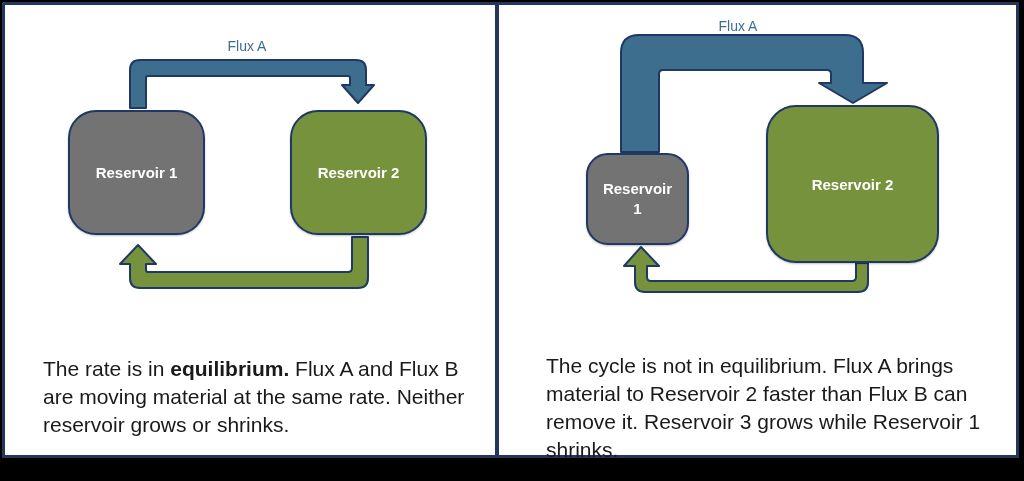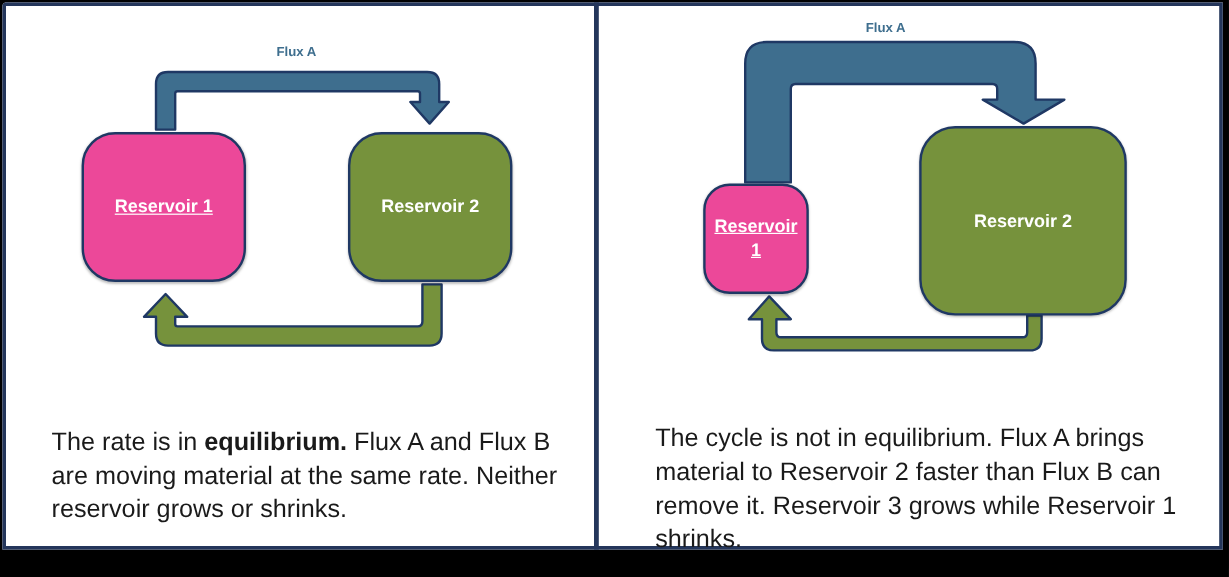--- a/index.html
+++ b/index.html
@@ -5,23 +5,23 @@
   html,body{margin:0;padding:0;background:#000;}
   body{font-family:"Liberation Sans",sans-serif;}
   .stage{position:relative;width:1024px;height:481px;background:#000;border-radius:10px;overflow:hidden;}
   .frame{position:absolute;left:2px;top:2px;width:1017px;height:456px;background:#ffffff;border:3px solid #24365b;box-sizing:border-box;}
   .divider{position:absolute;left:495px;top:2px;width:4px;height:456px;background:#24365b;}
   .panel{position:absolute;top:5px;height:450px;}
   .panel-left{left:5px;width:490px;}
   .panel-right{left:501px;width:516px;}
   .arrows{position:absolute;left:0;top:0;}
   .reservoir{position:absolute;display:flex;flex-direction:column;align-items:center;justify-content:center;color:#ffffff;font-weight:bold;font-size:15px;text-align:center;box-sizing:border-box;border:2px solid #1f3864;box-shadow:0 1px 2px rgba(0,0,0,0.25);}
-  .res-blue{background:#ec4899;text-decoration:underline;}
+  .res-blue{background:#737373;}
   .res-green{background:#76923c;}
-  .flux-label{position:absolute;font-weight:bold;font-size:11px;transform:translateX(-50%);white-space:nowrap;}
+  .flux-label{position:absolute;font-weight:normal;font-size:14px;transform:translateX(-50%);white-space:nowrap;}
   .flux-a{color:#3e6e8e;}
   .flux-b{color:#ffffff;}
   .caption{position:absolute;color:#1a1a1a;font-size:21px;line-height:28px;}
   .caption b{font-weight:bold;margin-top:20px;}
 </style>
 </head>
 <body>
 
 <div class="stage">
   <div class="frame"></div>
@@ -45,21 +45,21 @@
     </div>
   </div>
 
   <div class="panel panel-right">
     <svg class="arrows" width="516" height="450" viewBox="0 0 516 450">
       <path d="M 120 147 L 120 48 Q 120 30 138 30 L 344 30 Q 362 30 362 48 L 362 78 L 386 78 L 352 98 L 318 78 L 330 78 L 330 69 Q 330 65 326 65 L 162 65 Q 158 65 158 69 L 158 147 Z" fill="#3e6e8e" stroke="#1f3864" stroke-width="2" stroke-linejoin="round"></path>
       <path d="M 367 258 L 367 277 Q 367 287 357 287 L 144 287 Q 134 287 134 277 L 134 261 L 123 261 L 140 242 L 158 261 L 146 261 L 146 272 Q 146 276 150 276 L 351 276 Q 355 276 355 272 L 355 258 Z" fill="#76923c" stroke="#1f3864" stroke-width="2" stroke-linejoin="round"></path>
     </svg>
     <div class="flux-label flux-a" style="left:237px;top:13px;">Flux A</div>
     <div class="flux-label flux-b" style="left:240px;top:308px;">Flux B</div>
-    <div class="reservoir res-blue" style="left:85px;top:148px;width:88px;height:92px;border-radius:22px;line-height:20px;">
+    <div class="reservoir res-blue" style="left:85px;top:148px;width:103px;height:92px;border-radius:22px;line-height:20px;">
       <span>Reservoir</span>
       <span>1</span>
     </div>
     <div class="reservoir res-green" style="left:265px;top:100px;width:173px;height:158px;border-radius:30px;">
       <span>Reservoir 2</span>
     </div>
     <div class="caption" style="left:45px;top:347px;width:452px;">The cycle is not in equilibrium. Flux A brings material to Reservoir 2 faster than Flux B can remove it. Reservoir 3 grows while Reservoir 1 shrinks.</div>
   </div>
 </div>
 

